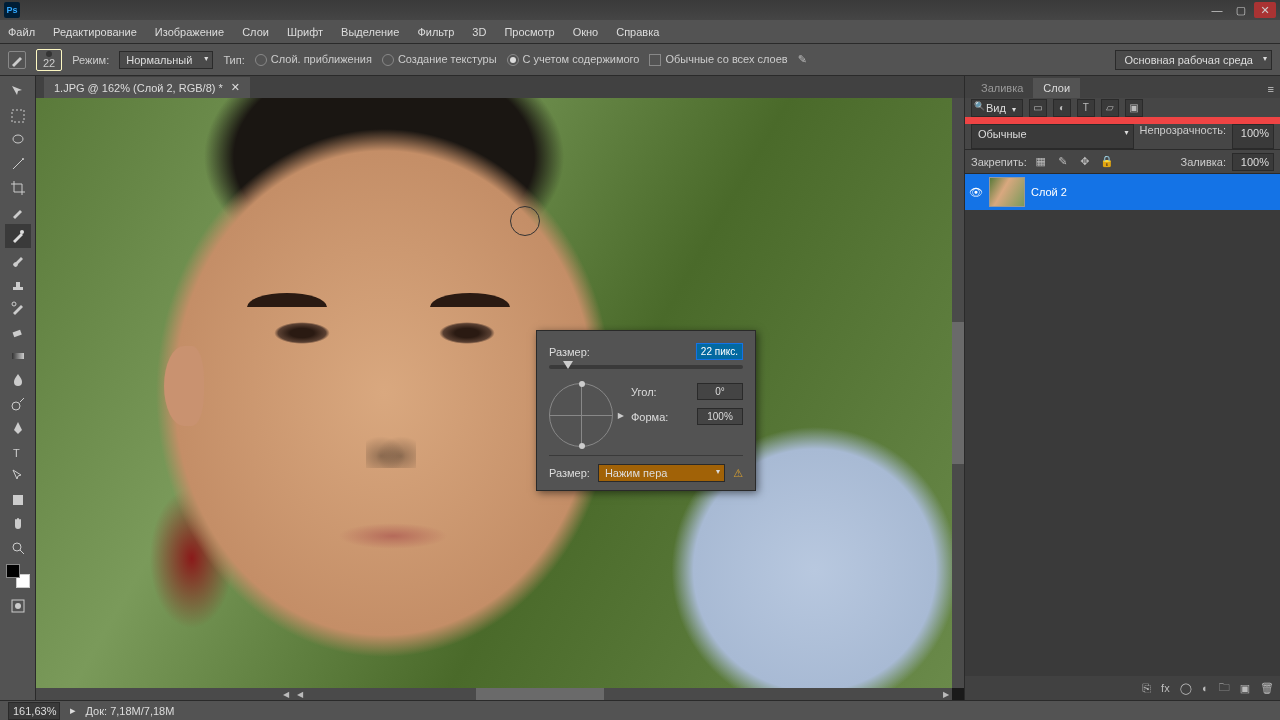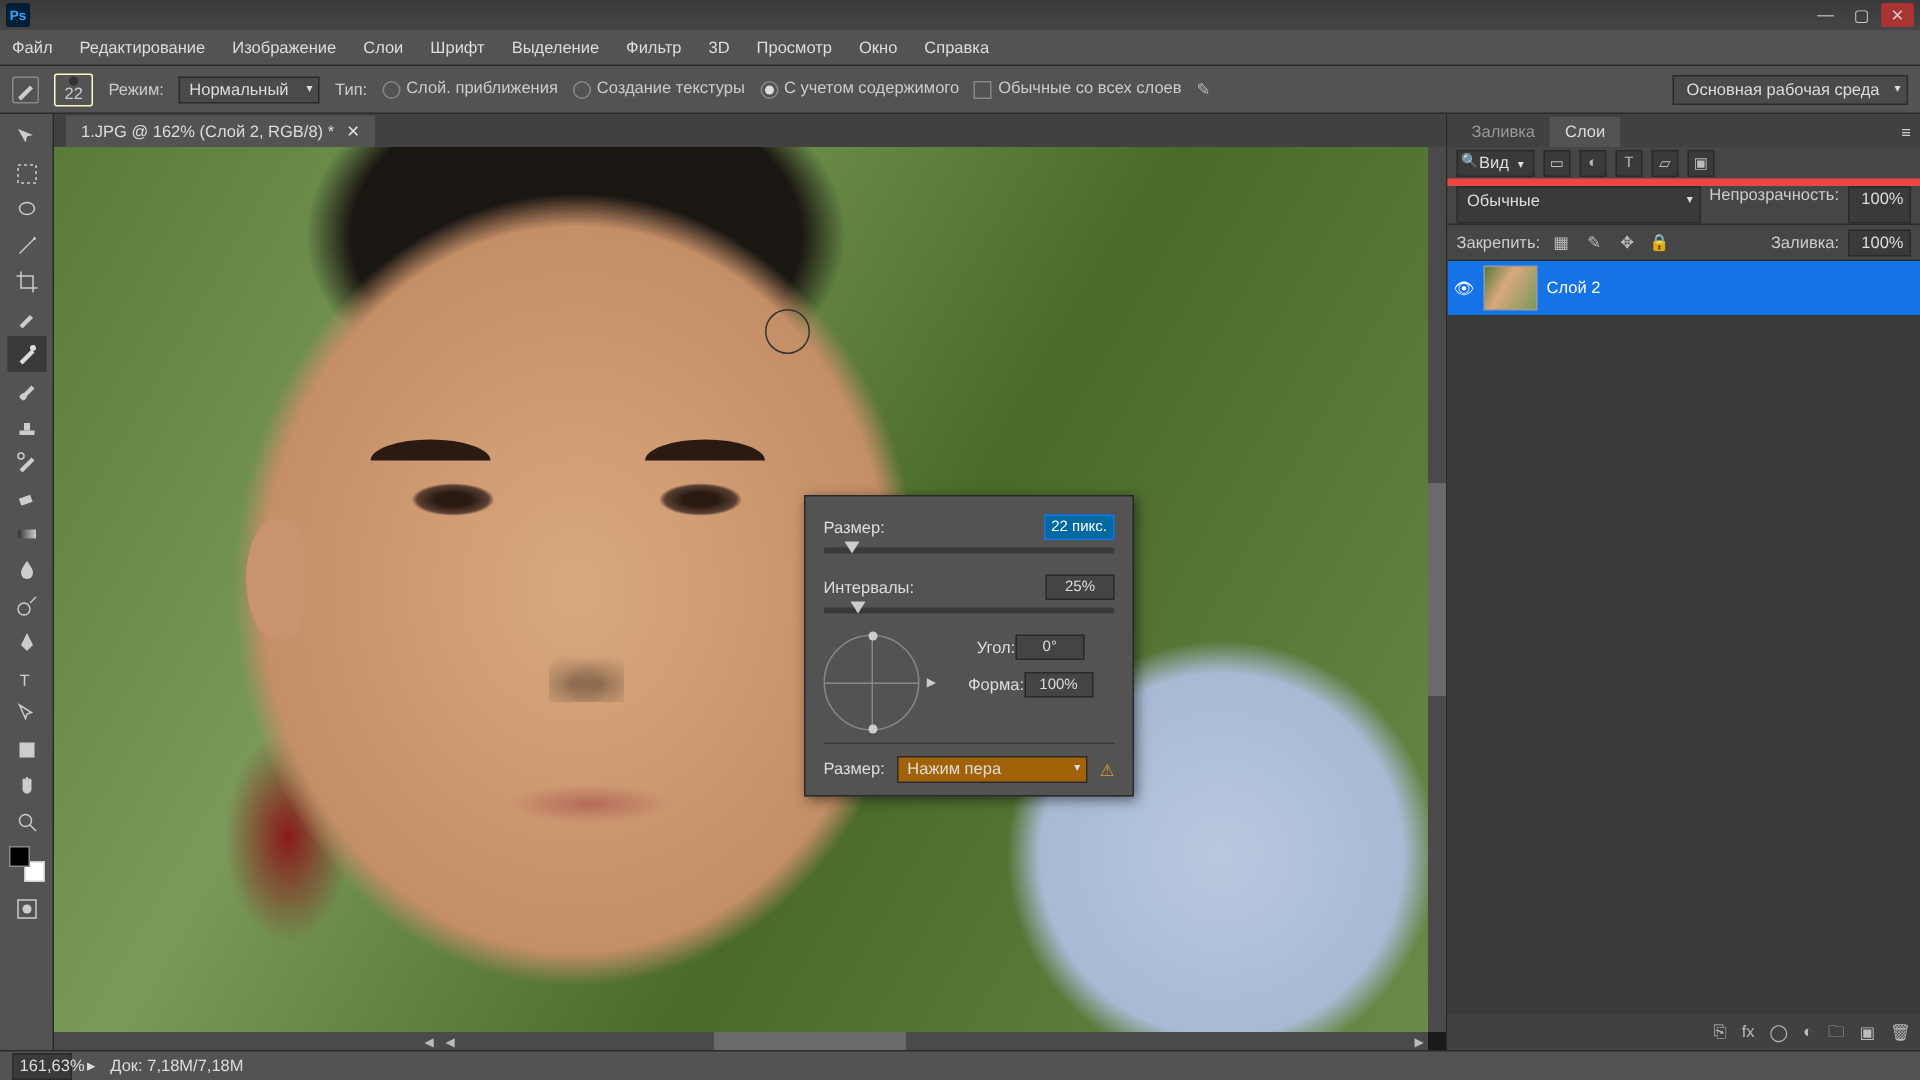--- a/index.html
+++ b/index.html
@@ -67,51 +67,51 @@
 .bp-track{height:4px;background:#3a3a3a;position:relative;border-radius:2px}
 .bp-thumb{position:absolute;top:-4px;width:0;height:0;border-left:5px solid transparent;border-right:5px solid transparent;border-top:8px solid #ccc;transform:translateX(-5px)}
 .bp-lower{display:flex;gap:18px;align-items:flex-start;margin-top:6px}
 .angle-wheel{width:64px;height:64px;border:1px solid #888;border-radius:50%;position:relative;background:#535353}
 .angle-wheel::before,.angle-wheel::after{content:"";position:absolute;background:#888}
 .angle-wheel::before{left:50%;top:0;bottom:0;width:1px}
 .angle-wheel::after{top:50%;left:0;right:0;height:1px}
 .aw-handle{position:absolute;width:6px;height:6px;background:#ccc;border-radius:50%}
 .aw-arrow{position:absolute;right:-12px;top:50%;transform:translateY(-50%);color:#ccc;font-size:8px}
 .bp-angles{flex:1}
-.bp-arow{display:flex;justify-content:center;align-items:center;margin-bottom:8px;color:#ddd}
+.bp-arow{display:flex;justify-content:space-between;align-items:center;margin-bottom:8px;color:#ddd}
 .bp-sep{height:1px;background:#3a3a3a;margin:8px 0}
 .bp-foot{display:flex;align-items:center;gap:8px;color:#ddd}
 .bp-sel{flex:1;border:1px solid #2a2a2a;background:#a16207;padding:2px 16px 2px 6px;position:relative;color:#ddd}
 .bp-sel::after{content:"▾";position:absolute;right:4px;top:2px;font-size:8px}
 .bp-warn{color:#d8a030}
 .panels{width:316px;background:#464646;border-left:1px solid #2a2a2a;display:flex;flex-direction:column}
 .p-tabs{height:22px;display:flex;align-items:flex-end;background:#414141;padding-left:6px}
 .p-tab{padding:4px 10px;color:#999;cursor:pointer}
 .p-tab.active{background:#535353;color:#ddd}
 .p-tabs .menu{margin-left:auto;padding:3px 6px;color:#ccc;cursor:pointer}
-.ly-tools{height:26px;background:#464646;display:flex;align-items:center;padding:0 6px;gap:6px;border-bottom:5px solid #ef4444}
+.ly-tools{height:26px;background:#464646;display:flex;align-items:center;padding:0 6px;gap:6px;border-bottom:7px solid #ef4444}
 .ly-kind{border:1px solid #2a2a2a;background:#3a3a3a;padding:2px 6px 2px 14px;color:#ddd;position:relative}
 .ly-kind::before{content:"🔍";position:absolute;left:2px;top:1px;font-size:9px}
 .ly-kind::after{content:"▾";margin-left:6px;font-size:8px}
 .ly-fico{width:18px;height:18px;background:#3a3a3a;border:1px solid #2a2a2a;display:flex;align-items:center;justify-content:center;color:#bbb;font-size:10px;cursor:pointer}
 .ly-blend{height:26px;background:#464646;display:flex;padding:0 6px;gap:6px;border-bottom:1px solid #2a2a2a}
 .ly-sel{flex:1;border:1px solid #2a2a2a;background:#3a3a3a;padding:3px 14px 3px 6px;color:#ddd;position:relative}
 .ly-sel::after{content:"▾";position:absolute;right:4px;top:3px;font-size:8px}
 .ly-lbl{color:#ccc}
 .ly-pct{width:42px;border:1px solid #2a2a2a;background:#3a3a3a;padding:2px 4px;color:#ddd;text-align:right}
 .ly-lock{height:24px;background:#464646;display:flex;align-items:center;padding:0 6px;gap:6px;border-bottom:1px solid #2a2a2a;color:#ccc}
 .ly-lico{width:16px;height:16px;display:flex;align-items:center;justify-content:center;color:#bbb;cursor:pointer}
 .layers{flex:1;background:#3a3a3a;overflow:auto}
 .layer-row{height:36px;background:#1473e6;display:flex;align-items:center;padding:0 4px;gap:6px;color:#fff}
 .vis{width:14px;height:14px;display:flex;align-items:center;justify-content:center;cursor:pointer}
 .thumb{width:36px;height:30px;background:linear-gradient(120deg,#5a7a3a,#d9a87f 40%,#7a9a5a);border:1px solid #999}
 .ly-foot{height:24px;background:#414141;display:flex;align-items:center;justify-content:flex-end;padding:0 6px;gap:10px;color:#bbb}
 .ly-foot span{cursor:pointer}
 .statusbar{height:20px;background:#535353;display:flex;align-items:center;padding:0 8px;gap:10px;color:#ddd;border-top:1px solid #2a2a2a}
-.zoom-fld{width:40px;background:#3a3a3a;border:1px solid #2a2a2a;padding:2px 4px;text-align:center}
+.zoom-fld{width:52px;background:#3a3a3a;border:1px solid #2a2a2a;padding:2px 4px;text-align:center}
 </style>
 </head>
 <body>
 
 <div class="titlebar">
   <div class="ps-logo">Ps</div>
   <div class="win-ctrl">
     <div class="win-btn">—</div>
     <div class="win-btn">▢</div>
     <div class="win-btn close">✕</div>
@@ -299,29 +299,20 @@
       <div class="cursor-ring"></div>
 
       <div class="brush-popup">
         <div class="bp-row">
           <div class="bp-hdr">
             <span>Размер:</span>
             <span class="bp-val sel">22 пикс.</span>
           </div>
           <div class="bp-track">
               <div class="bp-thumb" style="left:10%"></div>
-            </div>
-        </div>
-        <div class="bp-row">
-          <div class="bp-hdr">
-            <span>Интервалы:</span>
-            <span class="bp-val">25%</span>
-          </div>
-          <div class="bp-track">
-              <div class="bp-thumb" style="left:12%"></div>
             </div>
         </div>
         <div class="bp-lower">
           <div class="angle-wheel">
             <div class="aw-handle" style="left:29px;top:-3px"></div>
             <div class="aw-handle" style="left:29px;bottom:-3px"></div>
             <span class="aw-arrow">▶</span>
           </div>
           <div class="bp-angles">
             <div class="bp-arow">

